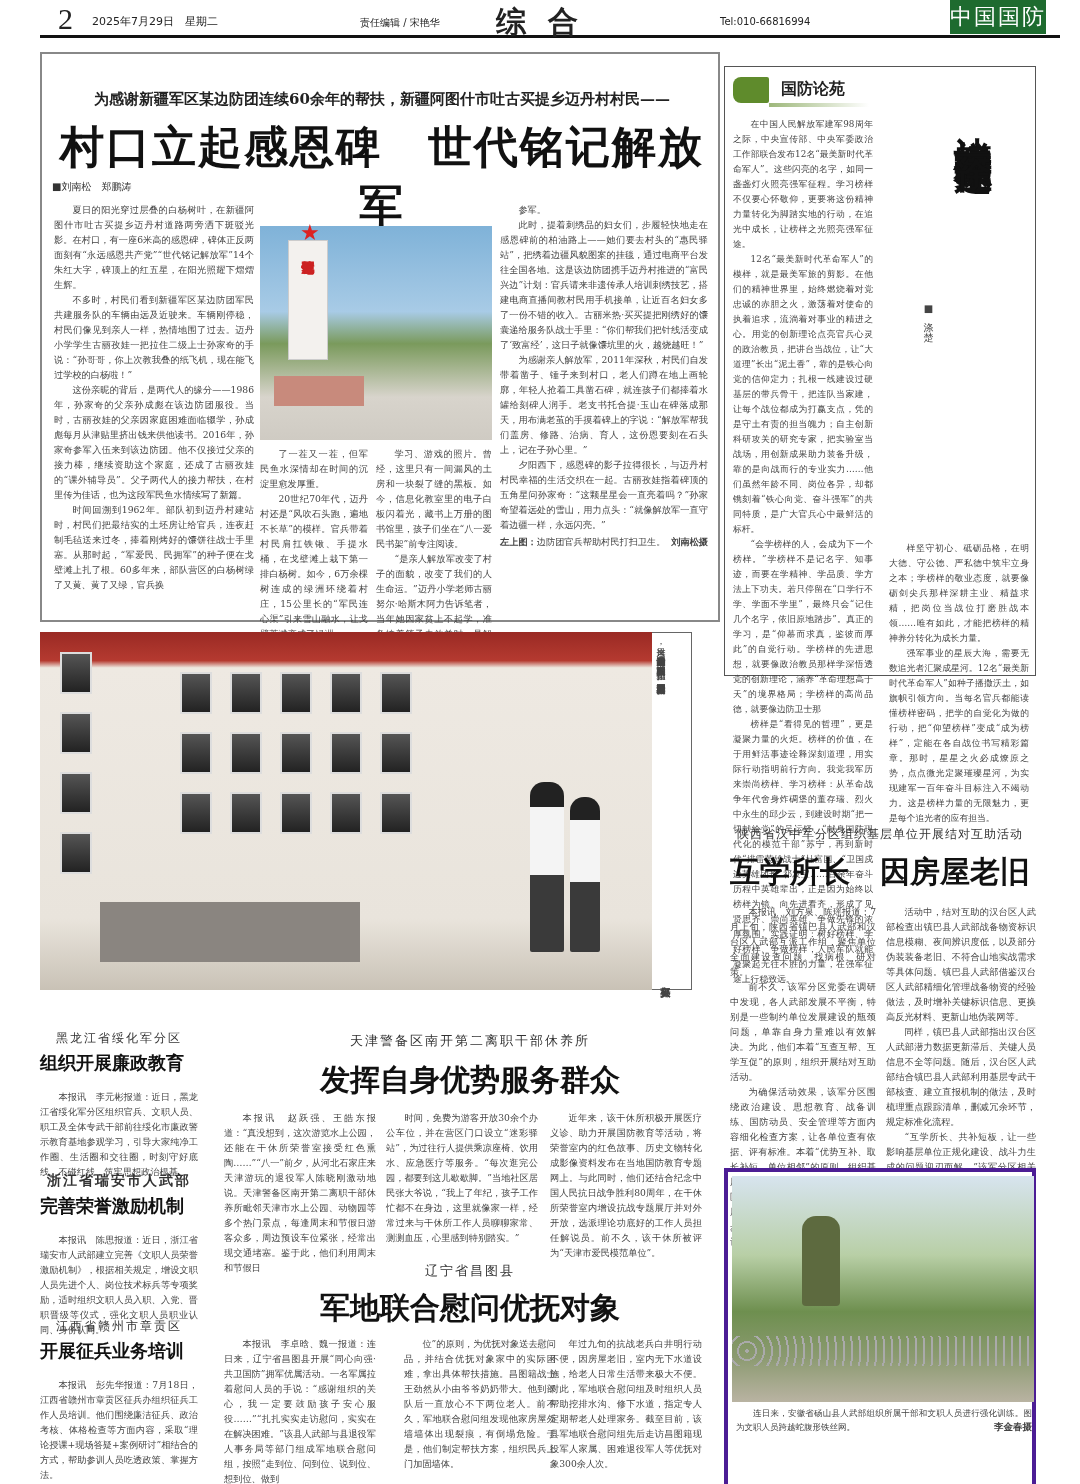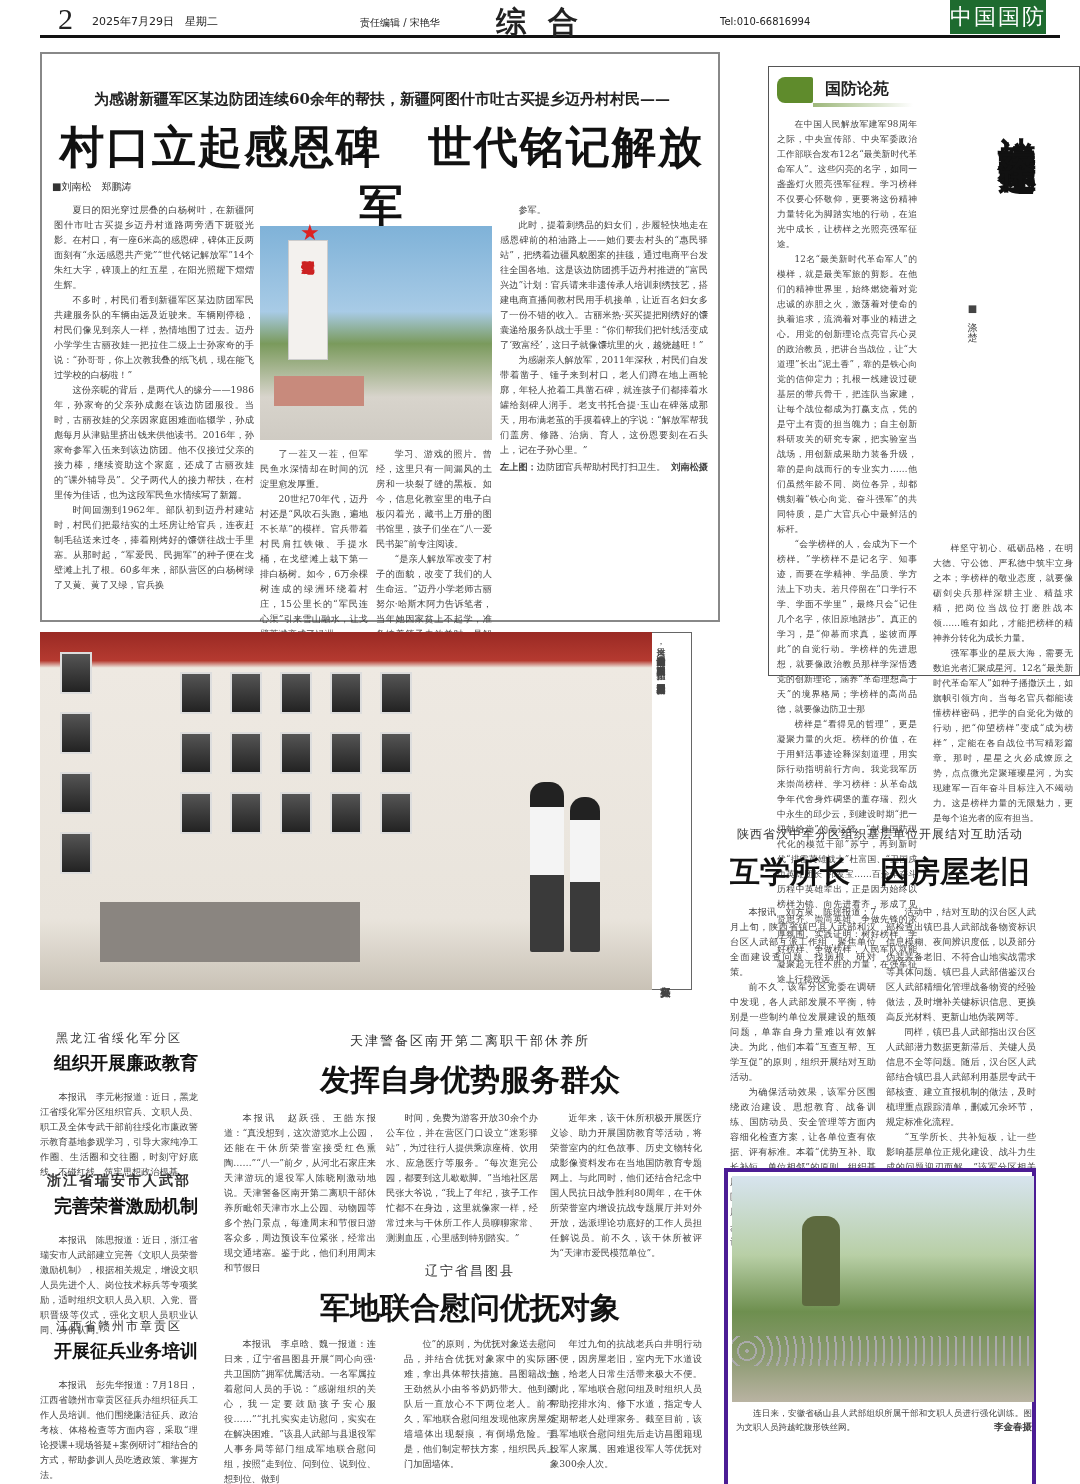--- a/index.html
+++ b/index.html
@@ -20,21 +20,21 @@
 .col p{margin:0}
 .photo{background:linear-gradient(180deg,#7fb2d8 0%,#a8cbe6 40%,#7a9a5c 55%,#d8d4cc 80%,#cfcbc3 100%)}
 .monument{position:absolute;background:#f3f1ee;border:1px solid #ccc}
 .monument span{display:block;color:#c22;font-weight:bold;font-size:13px;line-height:17px;text-align:center}
 .star{position:absolute;color:#d22;font-size:22px}
 .gallery{background:linear-gradient(180deg,#9a2a24 0%,#b53a30 8%,#eee9e2 10%,#e9e4dc 80%,#c9c2b6 100%)}
 .portrait{position:absolute;width:32px;height:42px;background:linear-gradient(180deg,#555,#222);border:2px solid #ddd}
 .vcap{writing-mode:vertical-rl;font-size:9px;line-height:14px;color:#444}
 .sub{font-size:13px;text-align:center;letter-spacing:2px;color:#333}
 .h2{font-size:30px;font-weight:bold;text-align:center;color:#111}
-.h3{font-size:18px;font-family:"DejaVu Sans",sans-serif;font-weight:bold;text-align:right;color:#111}
+.h3{font-size:18px;font-family:"DejaVu Sans",sans-serif;font-weight:bold;text-align:left;color:#111}
 .rvtitle{writing-mode:vertical-rl;font-family:"DejaVu Sans",sans-serif;font-weight:bold;font-size:38px;letter-spacing:2px;color:#111}
 .training{background:linear-gradient(180deg,#d7e4ef 0%,#b8cfa6 35%,#6e8f4f 60%,#8b9a70 80%,#b9b3a2 100%)}
 </style>
 </head>
 <body>
 
 <div class="abs hdr">
   <div class="abs pg">2</div>
   <div class="abs date">2025年7月29日　星期二</div>
   <div class="abs editor">责任编辑 / 宋艳华</div>
@@ -69,28 +69,29 @@
     <p>顺着感恩碑向东走2公里，是被孩子们称为“幸福起点”的迈丹小学。在这所由部队协调资金建成的学校，笔者看到每间教室都挂着解放军与孩子们</p>
   </div>
   <div class="abs col" style="left:334px;top:392px;width:116px;">
     <p>学习、游戏的照片。曾经，这里只有一间漏风的土房和一块裂了缝的黑板。如今，信息化教室里的电子白板闪着光，藏书上万册的图书馆里，孩子们坐在“八一爱民书架”前专注阅读。</p>
     <p>“是亲人解放军改变了村子的面貌，改变了我们的人生命运。”迈丹小学老师古丽努尔·哈斯木阿力告诉笔者，当年她因家贫上不起学，准备挎着筐子去放羊时，是解放军背着米和面找上门，把她重新送回课堂。这些年来，在边防团官兵的捐资助学下，迈丹村先后走出180余名大学生，其中15人</p>
   </div>
   <div class="abs col" style="left:458px;top:148px;width:208px;">
     <p>参军。</p>
     <p>此时，提着刺绣品的妇女们，步履轻快地走在感恩碑前的柏油路上——她们要去村头的“惠民驿站”，把绣着边疆风貌图案的挂毯，通过电商平台发往全国各地。这是该边防团携手迈丹村推进的“富民兴边”计划：官兵请来非遗传承人培训刺绣技艺，搭建电商直播间教村民用手机接单，让近百名妇女多了一份不错的收入。古丽米热·买买提把刚绣好的馕囊递给服务队战士手里：“你们帮我们把针线活变成了‘致富经’，这日子就像馕坑里的火，越烧越旺！”</p>
     <p>为感谢亲人解放军，2011年深秋，村民们自发带着凿子、锤子来到村口，老人们蹲在地上画轮廓，年轻人抢着工具凿石碑，就连孩子们都捧着水罐给刻碑人润手。老支书托合提·玉山在碑落成那天，用布满老茧的手摸着碑上的字说：“解放军帮我们盖房、修路、治病、育人，这份恩要刻在石头上，记在子孙心里。”</p>
+    <p>夕阳西下，感恩碑的影子拉得很长，与迈丹村村民幸福的生活交织在一起。古丽孜娃指着碑顶的五角星问孙家奇：“这颗星星会一直亮着吗？”孙家奇望着远处的雪山，用力点头：“就像解放军一直守着边疆一样，永远闪亮。”</p>
     <p style="text-indent:0;margin-top:2px;">
       <b>左上图：</b><span>边防团官兵帮助村民打扫卫生。</span>
       <b style="float:right">刘南松摄</b>
     </p>
   </div>
 </div>
 
-<div class="abs" style="left:724px;top:66px;width:312px;height:610px;border:1px solid #555;margin-left:44px;">
+<div class="abs" style="left:724px;top:66px;width:312px;height:610px;border:1px solid #555;">
   <div class="abs" style="left:8px;top:10px;width:36px;height:26px;background:#5f8b2c;border-radius:8px 2px 2px 8px;"></div>
   <div class="abs" style="left:44px;top:36px;width:100px;height:4px;background:linear-gradient(90deg,#9db77a,#fff);"></div>
   <div class="abs" style="left:56px;top:12px;font-size:16px;font-weight:bold;font-family:'DejaVu Sans',sans-serif;">国防论苑</div>
   <div class="abs col" style="left:8px;top:50px;width:140px;font-size:8.8px;line-height:15px;">
     <p>在中国人民解放军建军98周年之际，中央宣传部、中央军委政治工作部联合发布12名“最美新时代革命军人”。这些闪亮的名字，如同一盏盏灯火照亮强军征程。学习榜样不仅要心怀敬仰，更要将这份精神力量转化为脚踏实地的行动，在追光中成长，让榜样之光照亮强军征途。</p>
     <p>12名“最美新时代革命军人”的模样，就是最美军旅的剪影。在他们的精神世界里，始终燃烧着对党忠诚的赤胆之火，激荡着对使命的执着追求，流淌着对事业的精进之心。用党的创新理论点亮官兵心灵的政治教员，把讲台当战位，让“大道理”长出“泥土香”，靠的是铁心向党的信仰定力；扎根一线建设过硬基层的带兵骨干，把连队当家建，让每个战位都成为打赢支点，凭的是守土有责的担当魄力；自主创新科研攻关的研究专家，把实验室当战场，用创新成果助力装备升级，靠的是向战而行的专业实力……他们虽然年龄不同、岗位各异，却都镌刻着“铁心向党、奋斗强军”的共同特质，是广大官兵心中最鲜活的标杆。</p>
     <p>“会学榜样的人，会成为下一个榜样。”学榜样不是记名字、知事迹，而要在学精神、学品质、学方法上下功夫。若只停留在“口学行不学、学面不学里”，最终只会“记住几个名字，依旧原地踏步”。真正的学习，是“仰慕而求真，鉴彼而厚此”的自觉行动。学榜样的先进思想，就要像政治教员那样学深悟透党的创新理论，涵养“革命理想高于天”的境界格局；学榜样的高尚品德，就要像边防卫士那</p>
     <p>榜样是“看得见的哲理”，更是凝聚力量的火炬。榜样的价值，在于用鲜活事迹诠释深刻道理，用实际行动指明前行方向。我党我军历来崇尚榜样、学习榜样：从革命战争年代舍身炸碉堡的董存瑞、烈火中永生的邱少云，到建设时期“把一切献给党”的吴运铎、“献身国防现代化的模范干部”苏宁，再到新时代“排雷英雄战士”杜富国、“卫国戍边英雄团长”祁发宝……百余年奋斗历程中英雄辈出，正是因为始终以榜样为镜、向先进看齐，形成了见贤思齐、崇尚英雄、争做先锋的浓厚氛围。实践证明：树好榜样、学好榜样、争做榜样，人民军队就能凝聚起无往不胜的力量，在强军征途上行稳致远。</p>
   </div>
   <div class="abs vcap" style="left:196px;top:236px;font-size:10px;">■涤　楚</div>

